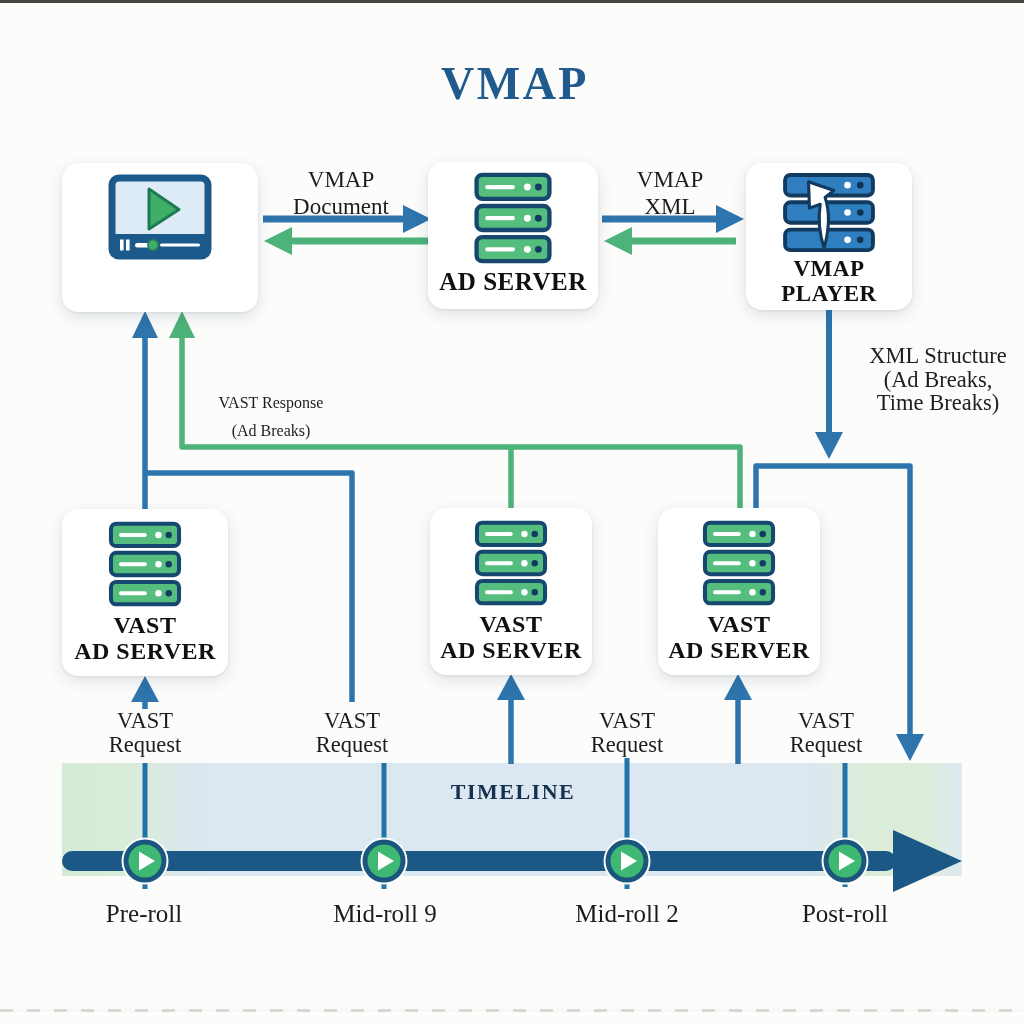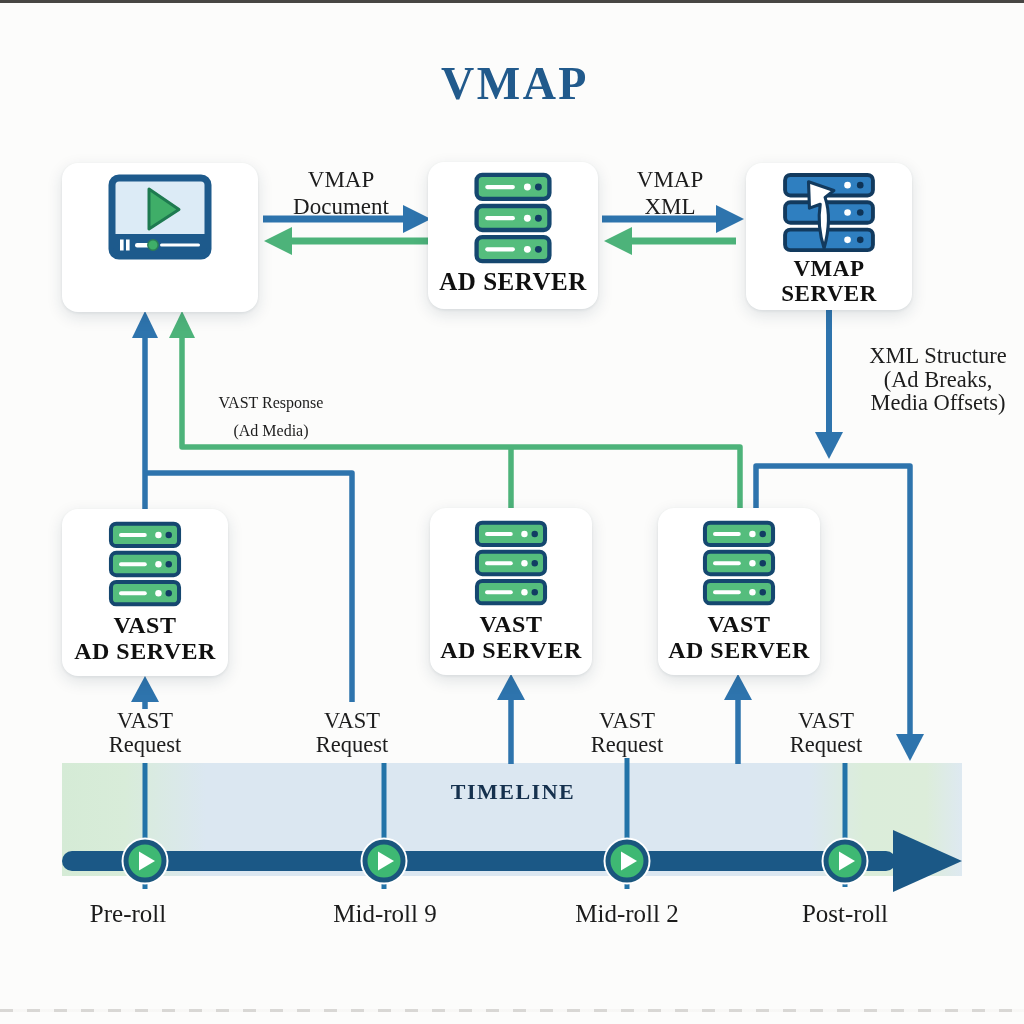--- a/index.html
+++ b/index.html
@@ -181,21 +181,21 @@
       </g>
       <g fill="#0e3356">
         <circle cx="80" cy="13.5" r="3.4"></circle>
           <circle cx="80" cy="41.5" r="3.4"></circle>
           <circle cx="80" cy="69.5" r="3.4"></circle>
       </g>
       <path d="M27,10 L53,19 L44,26 C49,41 48,60 43,78 C37,60 37,46 39,33 L28,37 Z" fill="#ffffff" stroke="#123a5e" stroke-width="3.2" stroke-linejoin="round"></path>
     </svg>
     <div class="nlabel" style="font-size:23px;line-height:25px;margin-top:2px;">
       <div>VMAP</div>
-      <div>SERVER</div>
+      <div>PLAYER</div>
     </div>
   </div>
 
   <div class="node" style="left:62px;top:509px;width:166px;height:155px;padding-top:12px;">
     <svg width="76" height="86" viewBox="0 0 82 96">
       <g fill="#55bd7d" stroke="#15476f" stroke-width="4.5">
         <rect x="3" y="3" width="76" height="25" rx="6"></rect>
         <rect x="3" y="35.5" width="76" height="25" rx="6"></rect>
         <rect x="3" y="68" width="76" height="25" rx="6"></rect>
       </g>
@@ -276,44 +276,44 @@
   <div class="lbl edge-lbl" style="left:341px;top:167px;">
     <div>VMAP</div>
     <div>Document</div>
   </div>
   <div class="lbl edge-lbl" style="left:670px;top:167px;">
     <div>VMAP</div>
     <div>XML</div>
   </div>
   <div class="lbl edge-lbl" style="left:271px;top:389px;font-size:16px;line-height:27.5px;">
     <div>VAST Response</div>
-    <div>(Ad Media)</div>
+    <div>(Ad Breaks)</div>
   </div>
   <div class="lbl edge-lbl" style="left:938px;top:344px;font-size:22.5px;line-height:23.5px;">
     <div>XML Structure</div>
     <div>(Ad Breaks,</div>
-    <div>Media Offsets)</div>
+    <div>Time Breaks)</div>
   </div>
 
   <div class="lbl edge-lbl" style="left:145px;top:709px;font-size:22.5px;line-height:24px;">
     <div>VAST</div>
     <div>Request</div>
   </div>
   <div class="lbl edge-lbl" style="left:352px;top:709px;font-size:22.5px;line-height:24px;">
     <div>VAST</div>
     <div>Request</div>
   </div>
   <div class="lbl edge-lbl" style="left:627px;top:709px;font-size:22.5px;line-height:24px;">
     <div>VAST</div>
     <div>Request</div>
   </div>
   <div class="lbl edge-lbl" style="left:826px;top:709px;font-size:22.5px;line-height:24px;">
     <div>VAST</div>
     <div>Request</div>
   </div>
 
   <div class="lbl timeline-lbl" style="left:513px;top:779px;">TIMELINE</div>
-  <div class="lbl marker-lbl" style="left:128px;top:900px;text-align:right;">Pre-roll</div>
+  <div class="lbl marker-lbl" style="left:144px;top:900px;text-align:right;">Pre-roll</div>
   <div class="lbl marker-lbl" style="left:385px;top:900px;">Mid-roll 9</div>
   <div class="lbl marker-lbl" style="left:627px;top:900px;">Mid-roll 2</div>
   <div class="lbl marker-lbl" style="left:845px;top:900px;text-align:center;">Post-roll</div>
 
 </div>
 
 </body></html>

